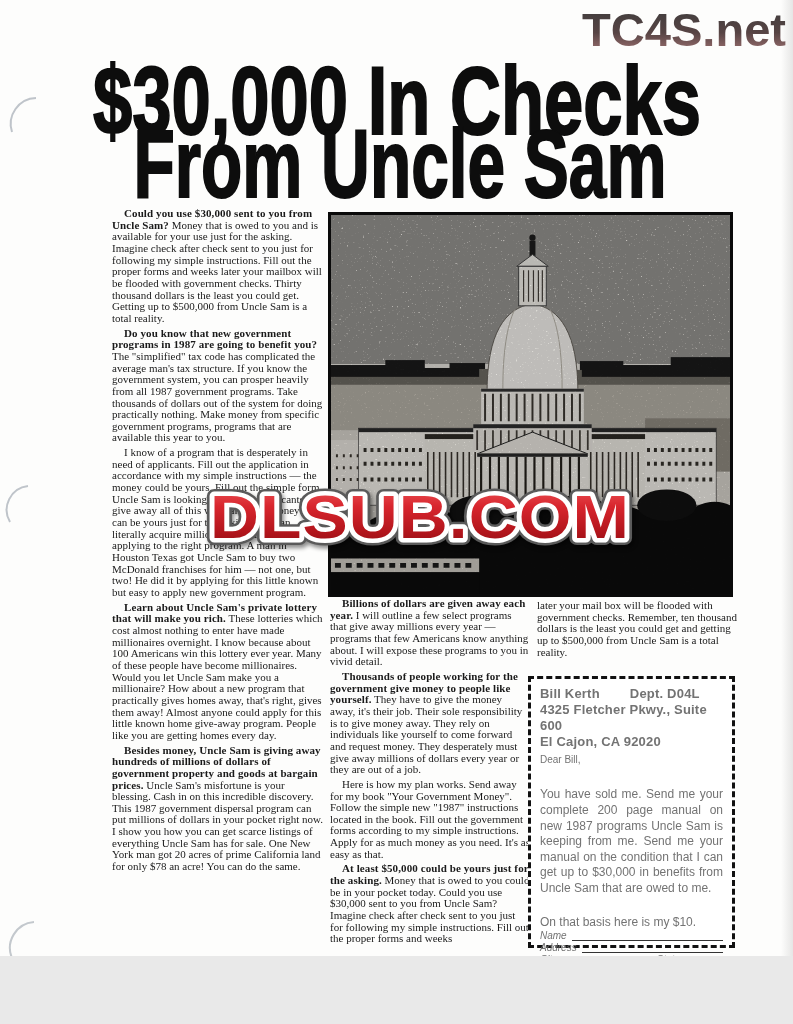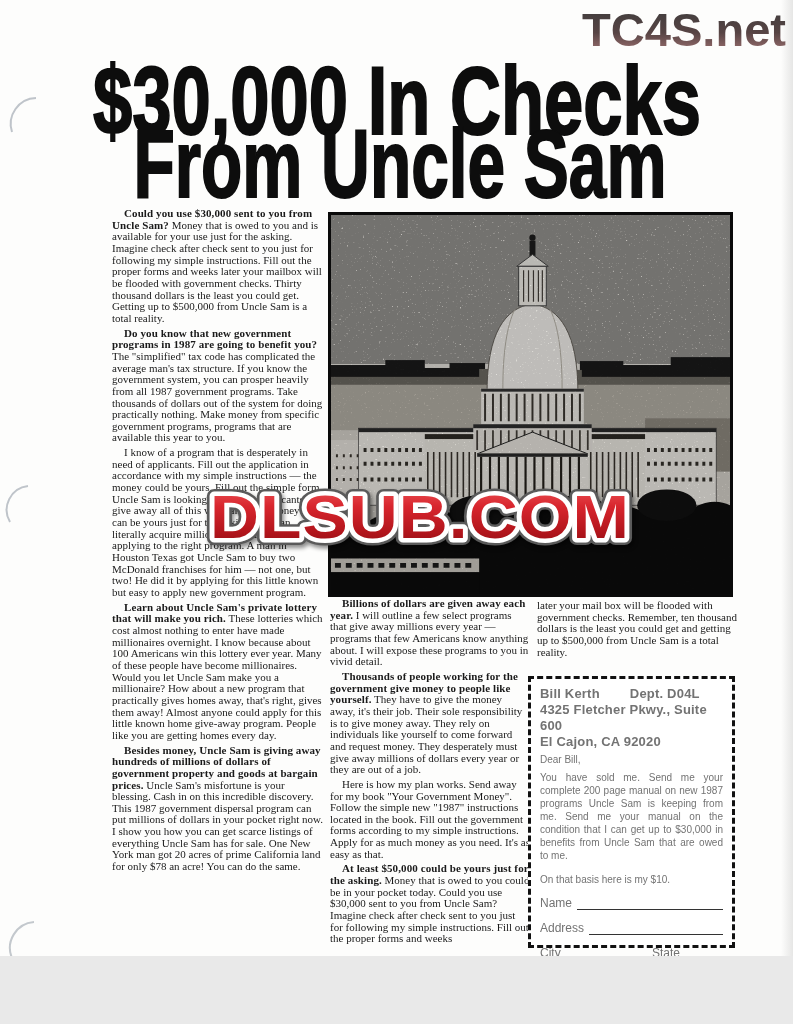--- a/index.html
+++ b/index.html
@@ -33,23 +33,23 @@
   .col-right{left:537px;top:600px;width:200px;}
   .col b{letter-spacing:.1px;}
   
   .coupon{position:absolute;left:528px;top:676px;width:207px;height:272px;
     border:3px dashed #111;background:#fff;box-sizing:border-box;
     font-family:"Liberation Sans",sans-serif;color:#737373;padding:7px 9px 5px 9px;}
   .coupon-head{font-size:13px;font-weight:bold;line-height:1.22;letter-spacing:.2px;}
   .coupon-head .row1{display:flex;}
   .coupon-head .dept{margin-left:30px;}
   .salutation{font-size:10px;margin-top:5px;}
-  .coupon-body{font-size:10px;line-height:1.3;margin-top:6px;text-align:justify;text-align-last:left;}
-  .basis{font-size:10px;margin-top:12px;}
-  .field-row{display:flex;align-items:flex-end;margin-top:11px;font-size:12px;}
+  .coupon-body{font-size:12px;line-height:1.3;margin-top:22px;text-align:justify;text-align-last:left;}
+  .basis{font-size:12px;margin-top:18px;}
+  .field-row{display:flex;align-items:flex-end;font-size:10px;font-style:italic;}
   .fill-line{flex:1;border-bottom:1.3px solid #333;height:11px;margin-left:5px;}
   .fill-line.short{flex:0 0 38px;}
   .state-label{margin-left:6px;}
   .coupon-note{font-size:8.8px;line-height:1.3;margin-top:9px;}
   .coupon-copy{font-size:8.8px;margin-top:3px;}
   
   .punch-svg{position:absolute;left:0;top:0;pointer-events:none;z-index:8;}
 </style>
 </head>
 <body>

